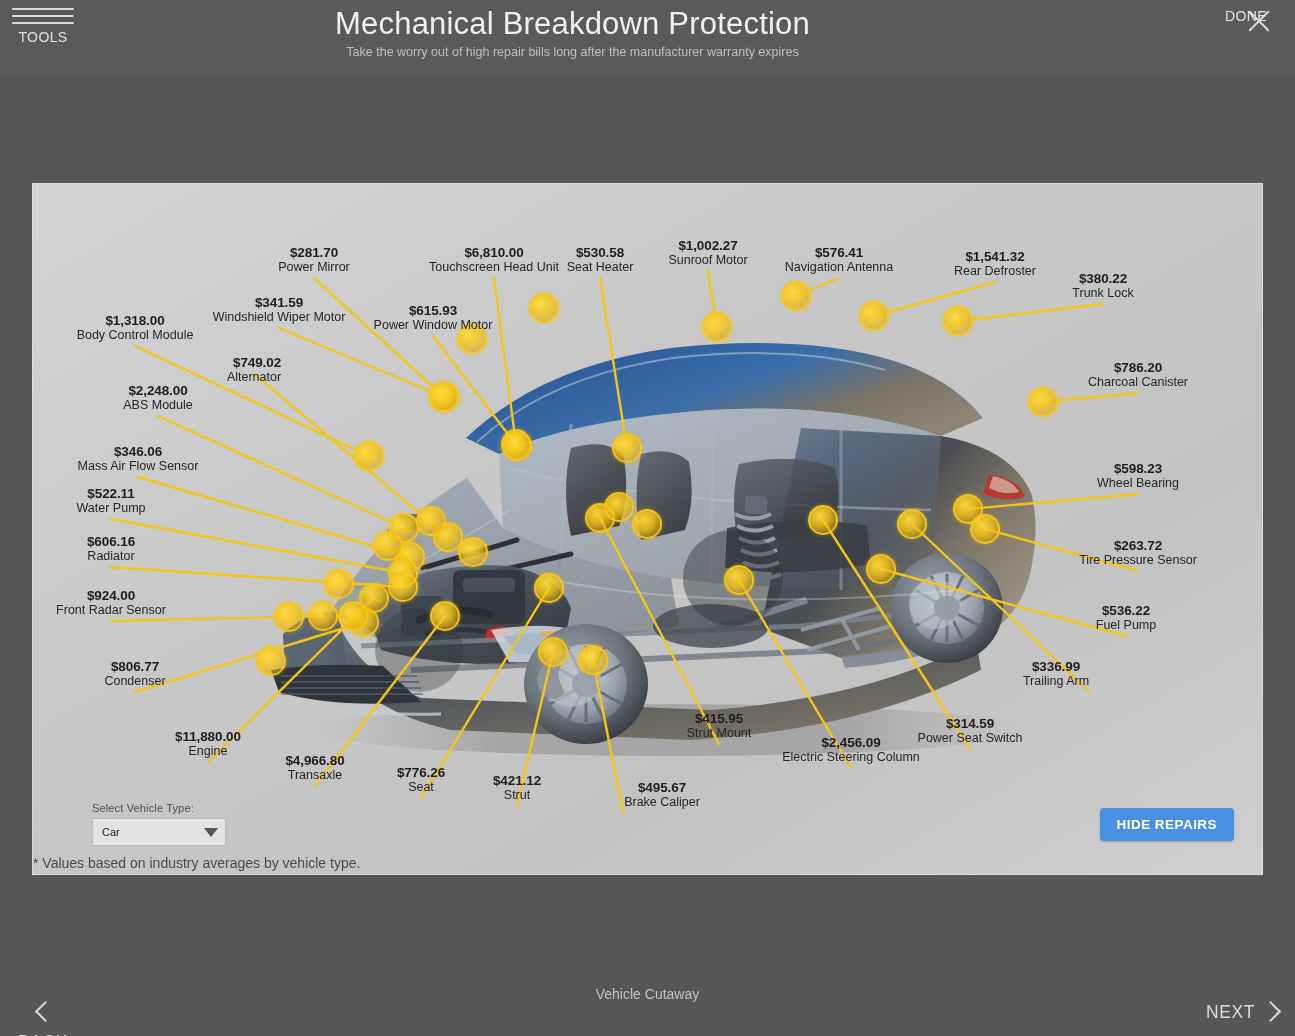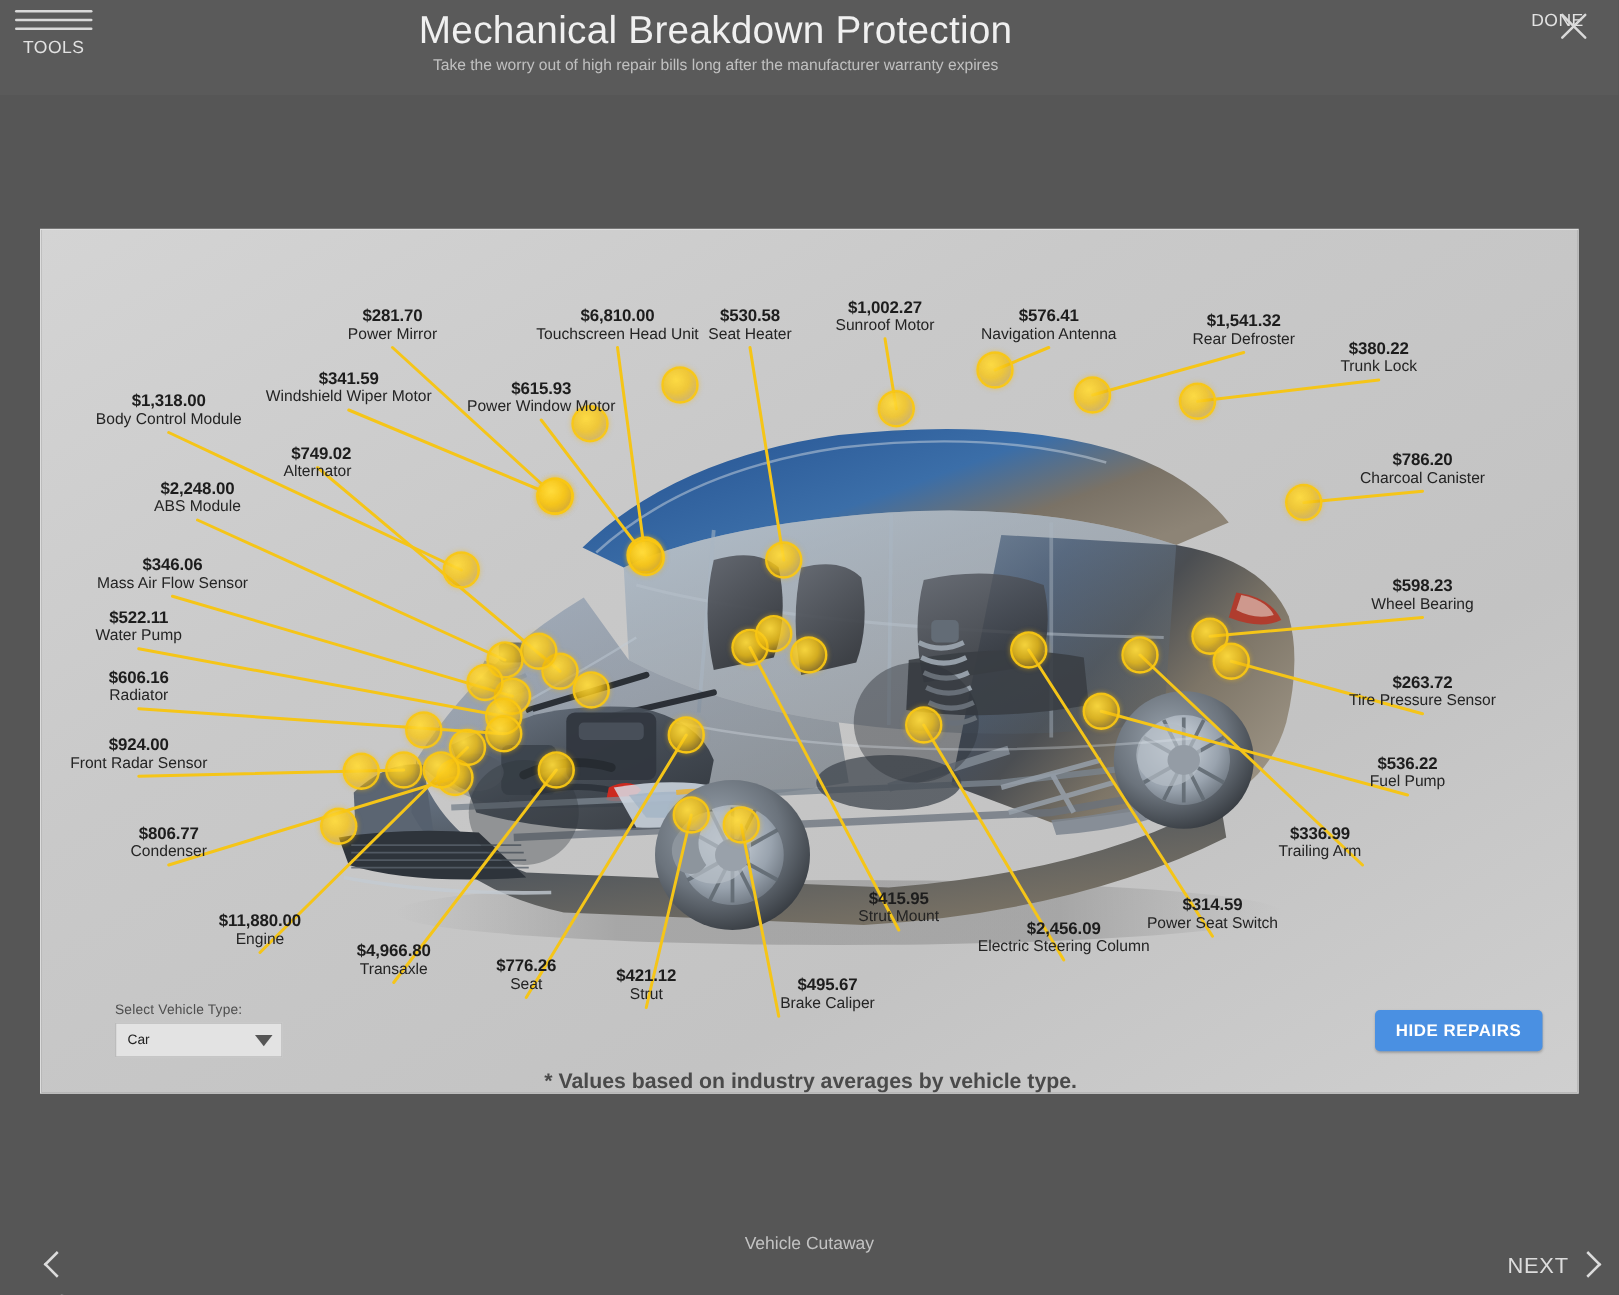--- a/index.html
+++ b/index.html
@@ -101,22 +101,22 @@
     border-top: 9px solid #555;
   }
   #hide-repairs-btn {
     position: absolute; right: 30px; top: 624px;
     background: #4a90e2; color: #fff; border: none; border-radius: 4px;
     padding: 9px 17px; font-size: 13.5px; font-weight: 700; letter-spacing: .45px;
     font-family: "Liberation Sans", sans-serif; cursor: pointer;
     box-shadow: 0 1px 2px rgba(0,0,0,.22);
   }
   #footnote {
-    position: absolute; left: 0; top: 671px; width: 1231px; text-align: center;
-    font-size: 17px; color: #4a4a4a; font-weight: bold;
+    position: absolute; left: 0; top: 671px; width: 1231px; text-align: left;
+    font-size: 14px; color: #4a4a4a;
   }
 
   
   #footer { position: absolute; left: 0; top: 960px; width: 1295px; height: 76px; }
   #page-name {
     position: absolute; left: 0; top: 26px; width: 1295px; text-align: center;
     color: #c3c3c3; font-size: 14px;
   }
   #back-btn, #next-btn {
     position: absolute; top: 41px; display: flex; align-items: center; gap: 9px;

